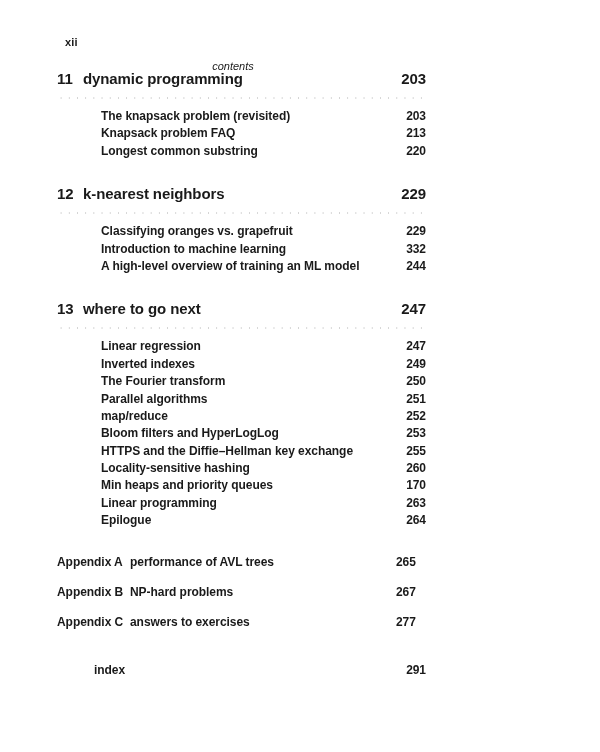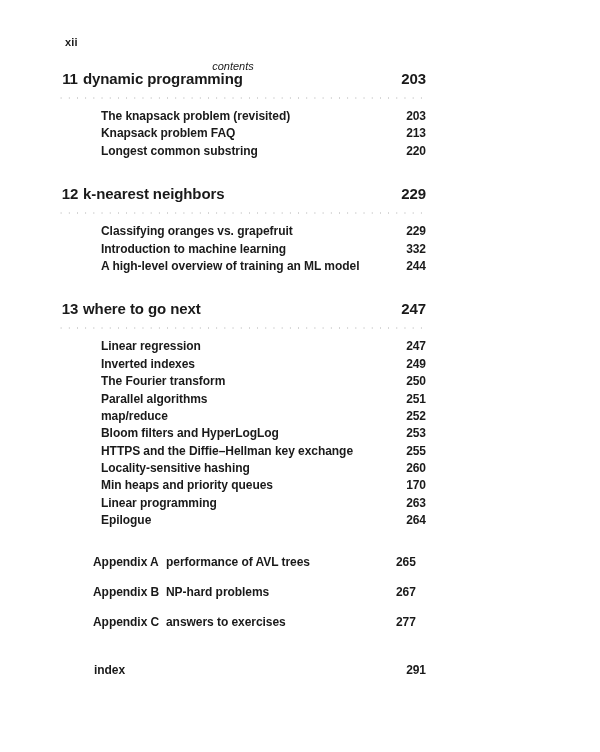--- a/index.html
+++ b/index.html
@@ -69,21 +69,21 @@
     display: flex;
     align-items: baseline;
     font-size: 15px;
     font-weight: 700;
     letter-spacing: -0.1px;
     height: 20px;
   }
   .chap-num {
     width: 26px;
     flex: 0 0 26px;
-    text-align: center;
+    text-align: left;
   }
   .chap-title {
     flex: 1 1 auto;
     white-space: nowrap;
   }
   .chap-page {
     flex: 0 0 auto;
     text-align: right;
     min-width: 30px;
   }
@@ -124,21 +124,20 @@
 
   
   .appendices { margin-top: 0; }
   .appendix {
     display: flex;
     align-items: baseline;
     font-size: 12px;
     font-weight: 700;
     height: 30px;
     letter-spacing: -0.05px;
-    margin-left: 36px;
   }
   .appendix .alabel {
     flex: 0 0 73px;
     width: 73px;
   }
   .appendix .atitle {
     flex: 1 1 auto;
     white-space: nowrap;
   }
   .appendix .apage {

